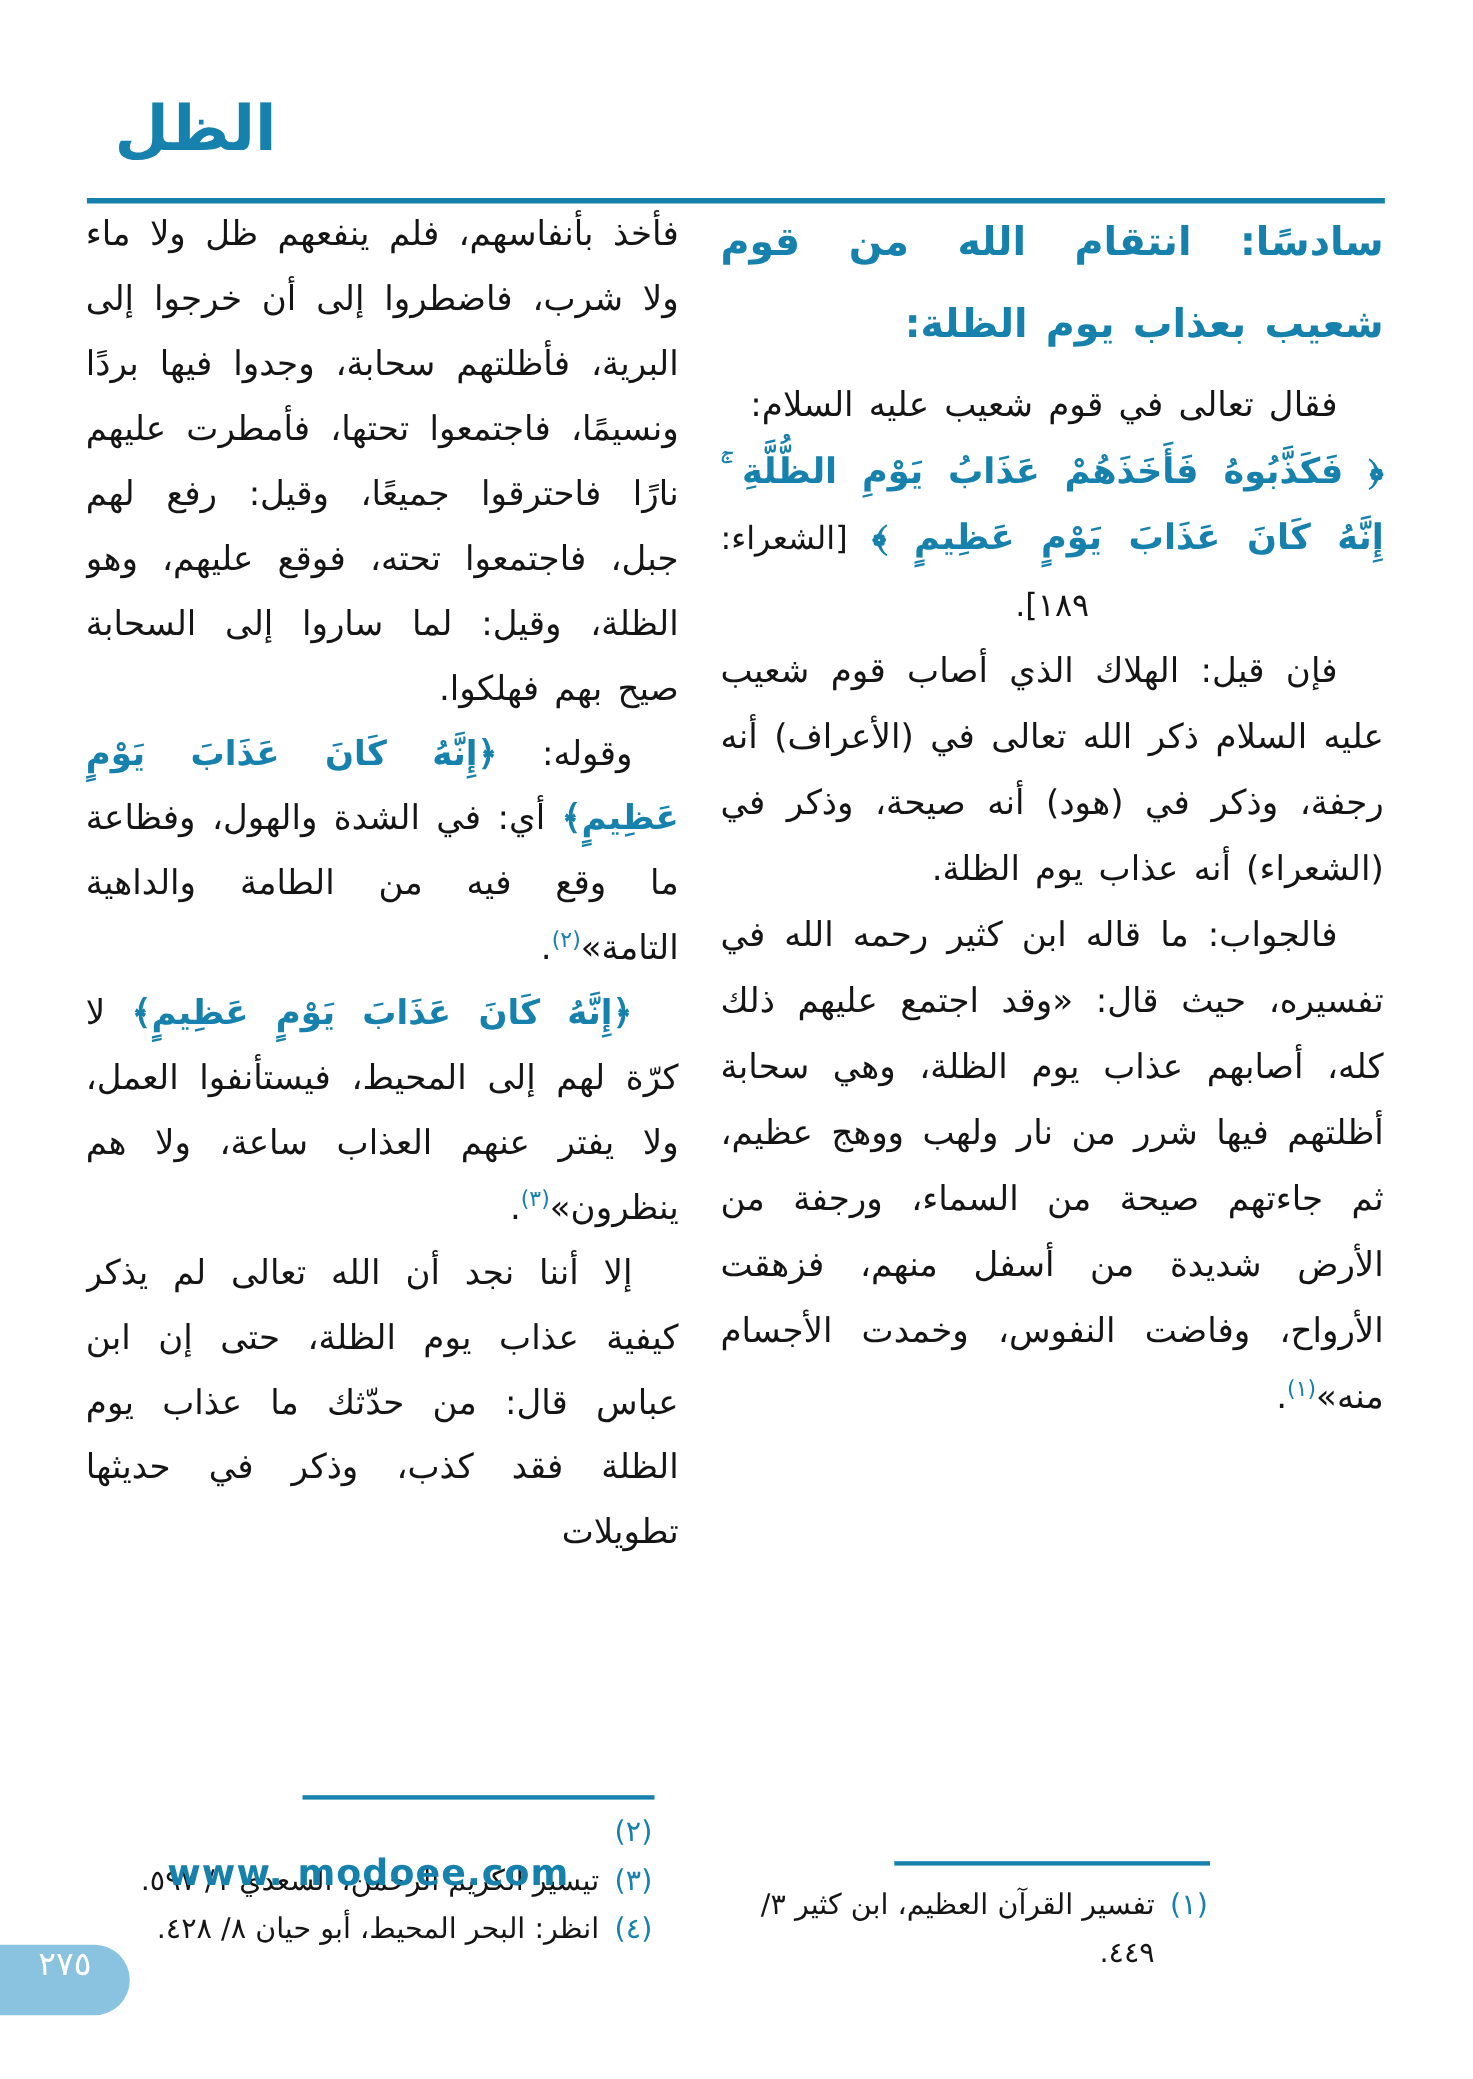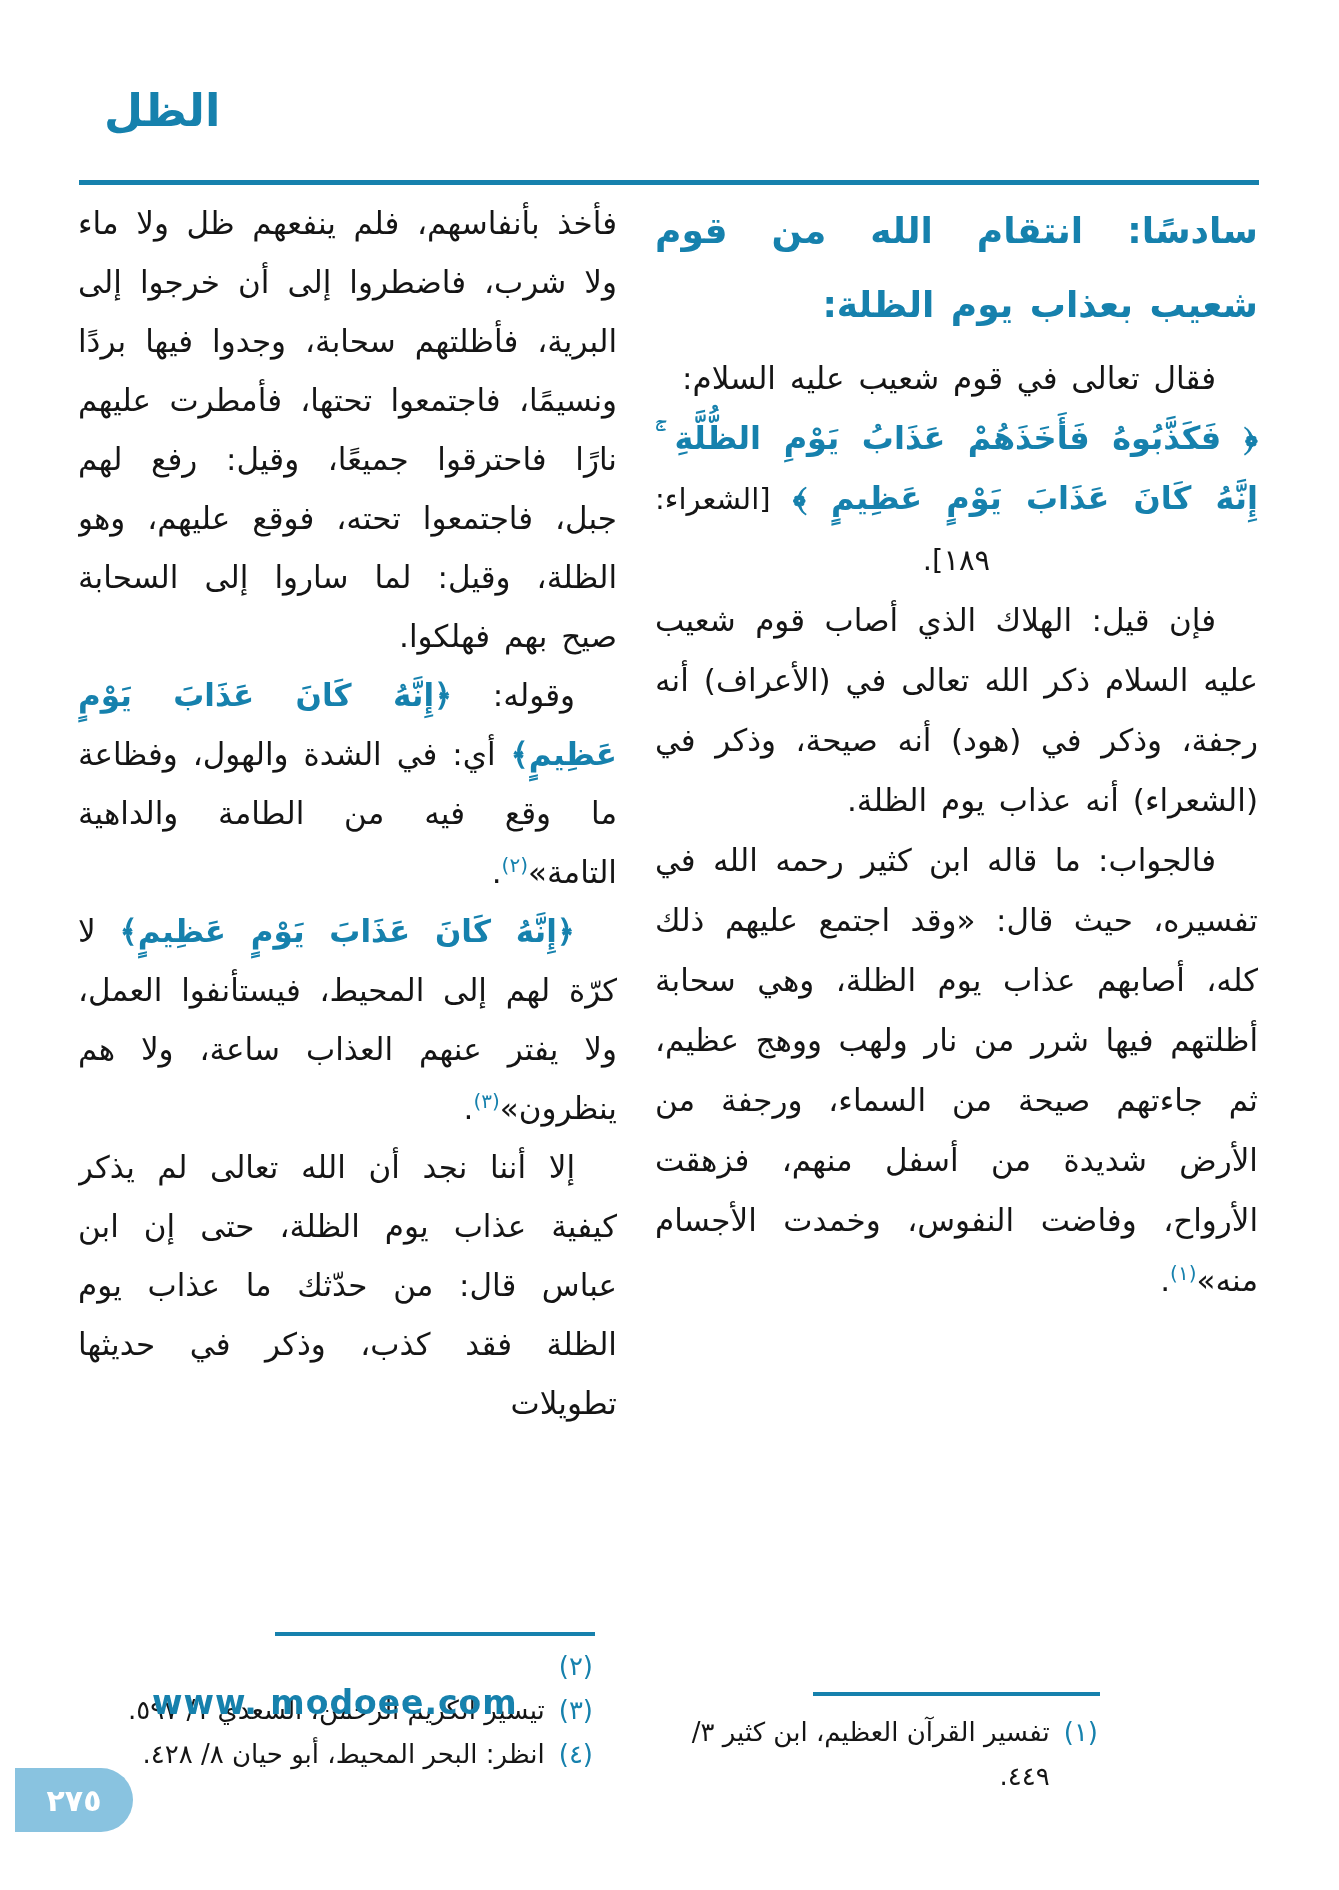--- a/index.html
+++ b/index.html
@@ -10,31 +10,31 @@
   html,body{margin:0;padding:0;background:#ffffff;}
   body{
     width:1339px;height:1890px;position:relative;overflow:hidden;
     font-family:"DejaVu Sans",sans-serif;color:var(--ink);
   }
   .page{position:absolute;inset:0;background:#ffffff;}
 
   
   .header-title{
     position:absolute;top:84px;left:104px;
-    font-size:45px;font-weight:bold;color:var(--accent);
+    font-size:57px;font-weight:bold;color:var(--accent);
     direction:rtl;
   }
   .header-rule{
     position:absolute;top:180px;left:79px;width:1180px;height:5px;
     background:var(--accent);
   }
 
   
   .col{
-    position:absolute;top:194px;direction:rtl;text-align:justify;
+    position:absolute;top:184px;direction:rtl;text-align:justify;
     font-size:31px;line-height:60px;word-spacing:4px;color:var(--ink);
     overflow:hidden;
   }
   .col-right{left:655px;width:603px;height:1470px;}
   .col-left{left:78px;width:539px;height:1424px;line-height:59px;}
 
   .section-heading{
     margin:0 0 6px 0;color:var(--accent);
     font-size:36px;line-height:74px;font-weight:bold;text-align:justify;
   }
@@ -61,22 +61,22 @@
   .fn-row{display:flex;gap:14px;align-items:baseline;line-height:44px;}
   .fn-row-right{margin-right:160px;}
   .fn-row-left{margin-right:24px;}
   .fn-marker{color:var(--accent);flex:0 0 auto;}
   .fn-text{color:var(--ink);}
 
   
   .page-badge{
     position:absolute;left:0;top:1768px;width:118px;height:64px;
     background:var(--badge);border-radius:0 32px 32px 0;
-    display:flex;align-items:center;justify-content:center;
-    color:#ffffff;font-size:30px;font-weight:bold;margin-left:15px;
+    display:flex;justify-content:center;
+    color:#ffffff;font-size:30px;font-weight:normal;
   }
   .website{
     position:absolute;left:152px;top:1683px;direction:ltr;
     color:var(--accent);font-size:33px;font-weight:600;letter-spacing:1px;
   }
 </style>
 </head>
 <body>
 
 <div class="page">

